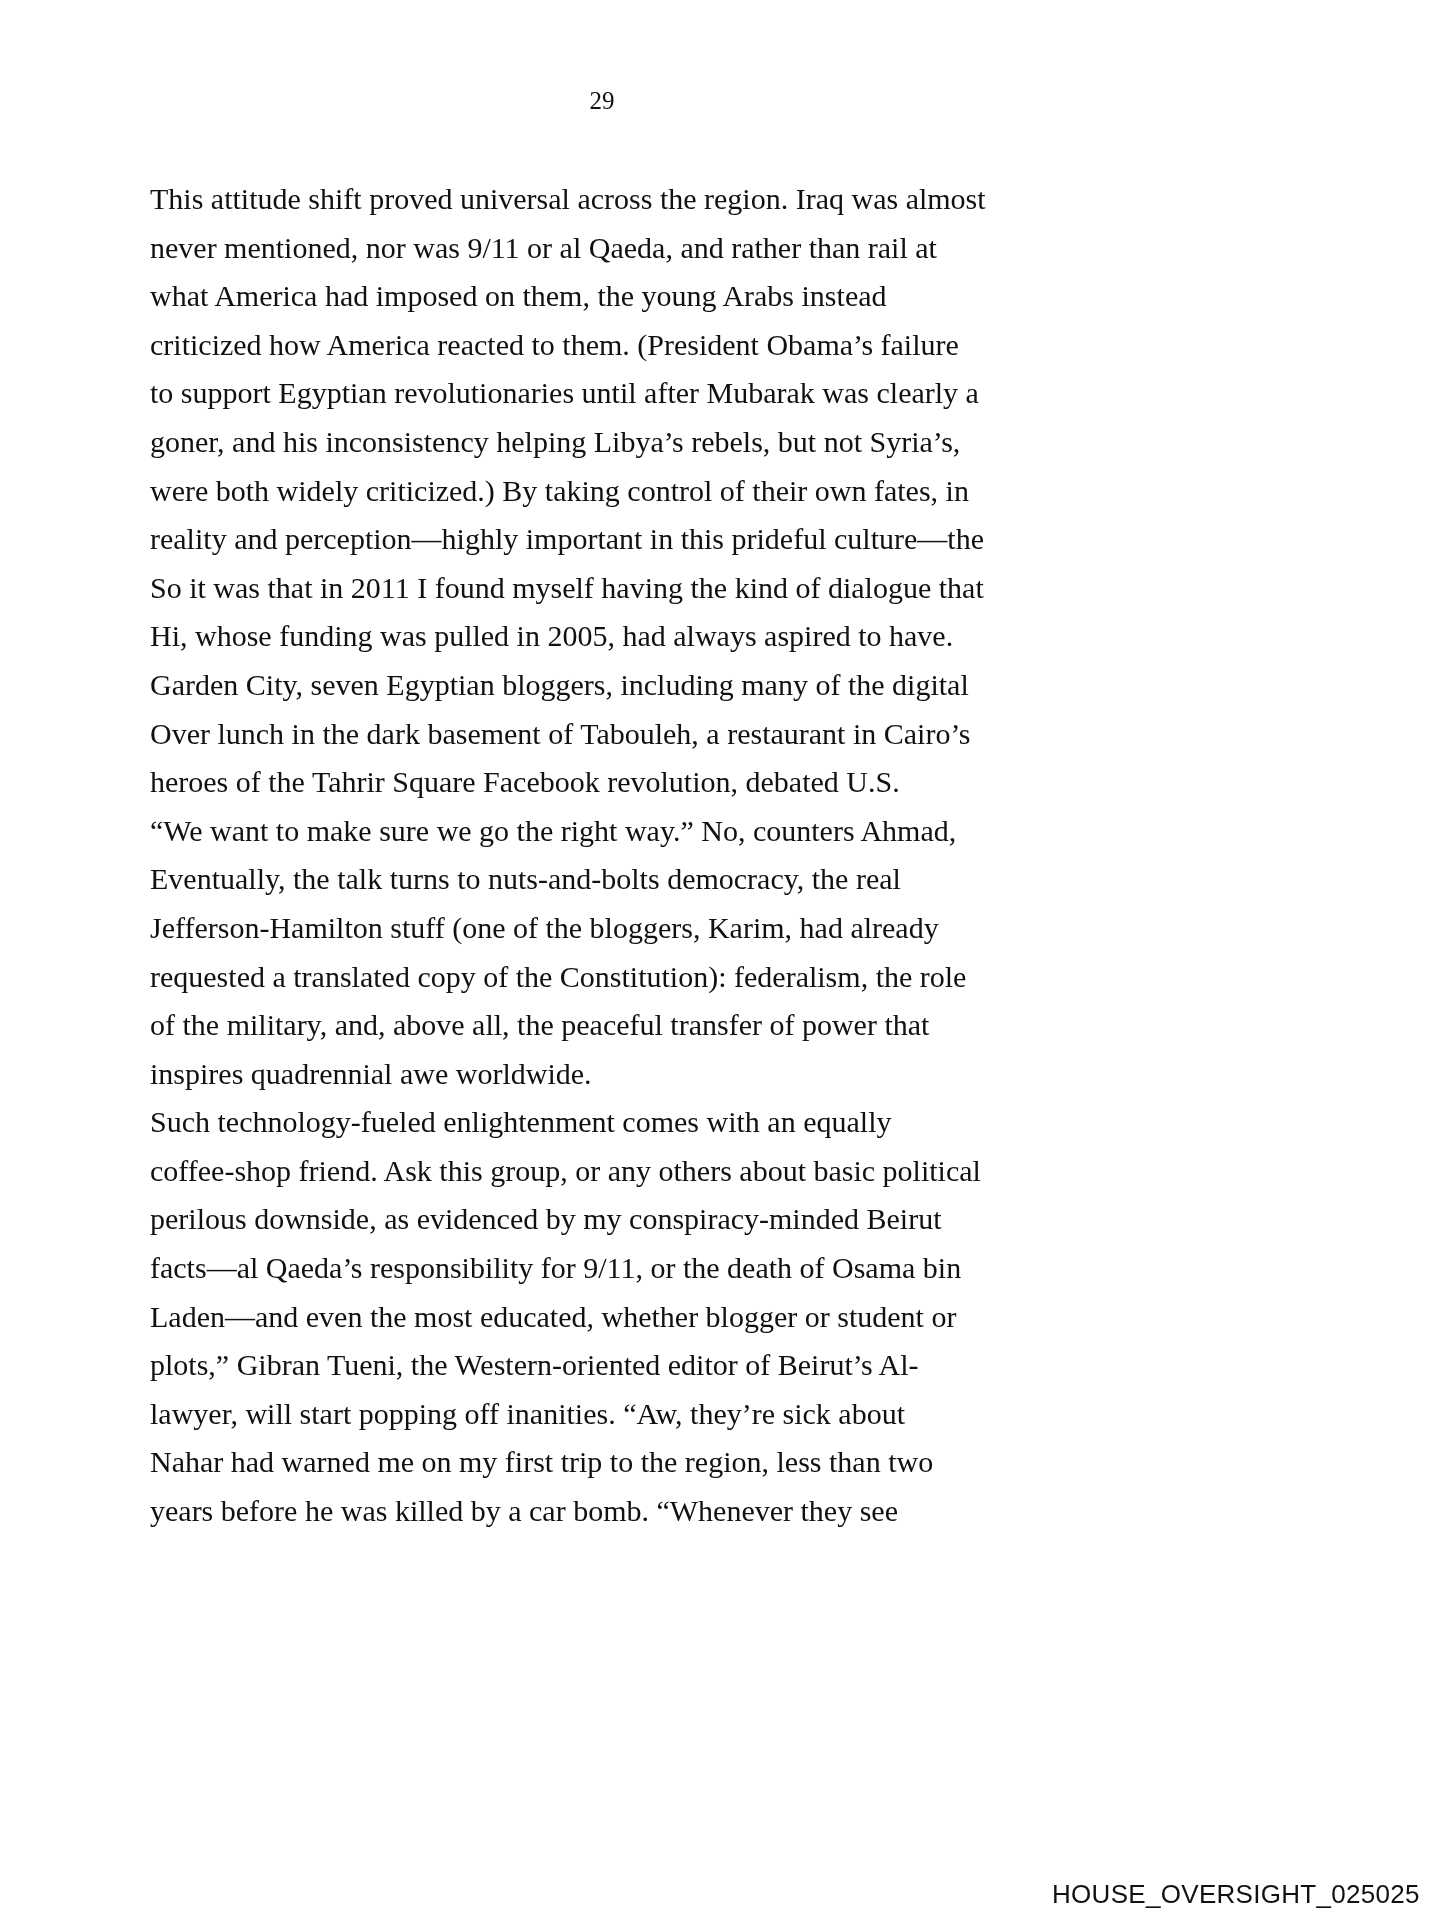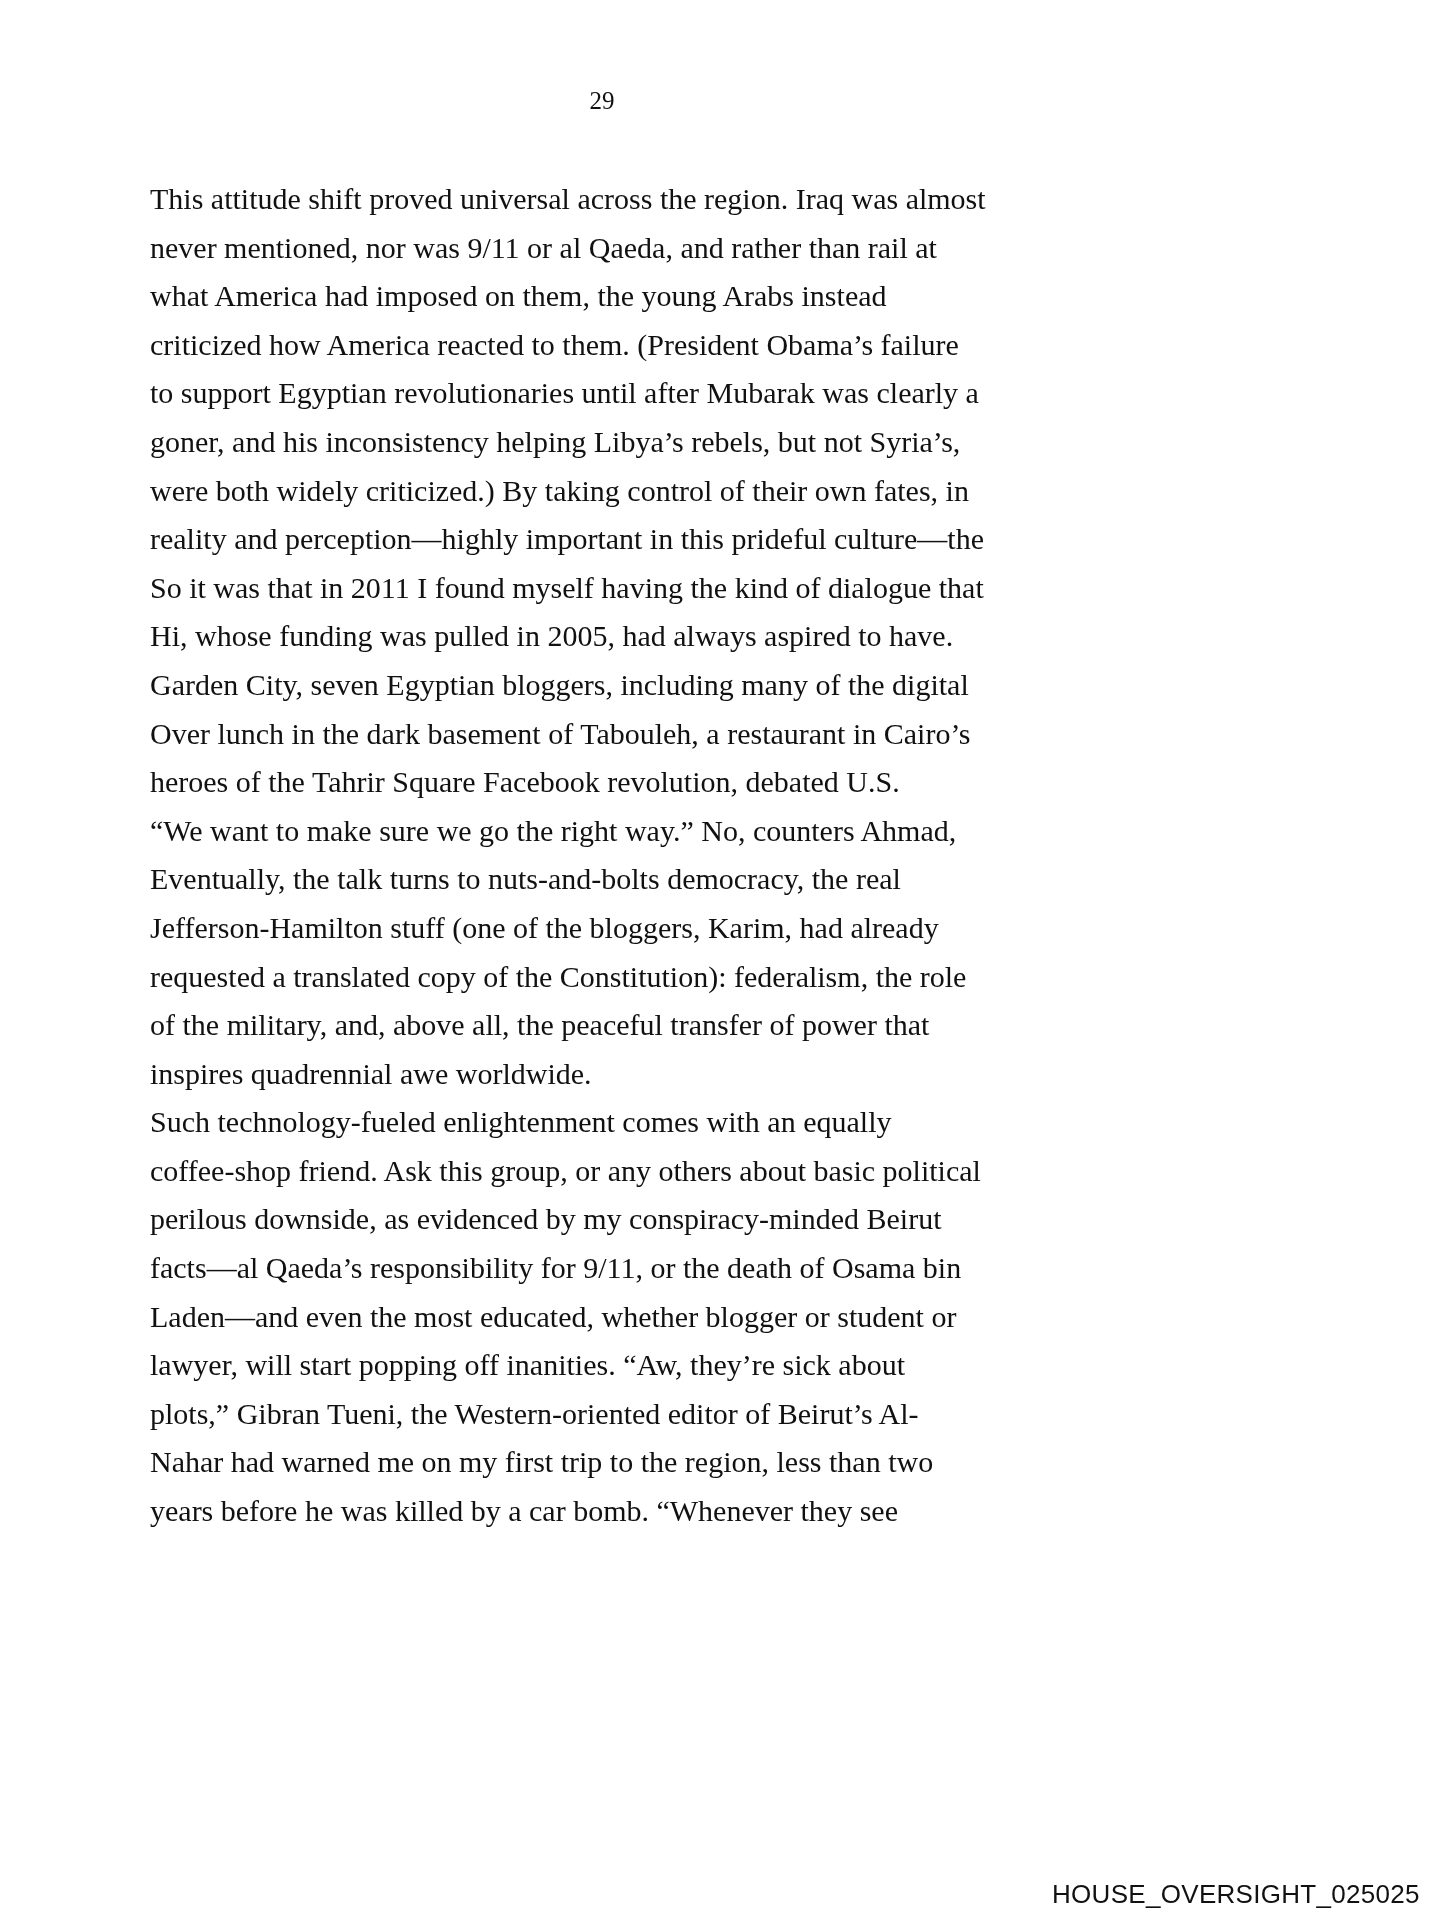--- a/index.html
+++ b/index.html
@@ -78,20 +78,20 @@
     <span class="line">requested a translated copy of the Constitution): federalism, the role</span>
     <span class="line">of the military, and, above all, the peaceful transfer of power that</span>
     <span class="line">inspires quadrennial awe worldwide.</span>
   </div>
   <div>
     <span class="line">Such technology-fueled enlightenment comes with an equally</span>
     <span class="line">coffee-shop friend. Ask this group, or any others about basic political</span>
     <span class="line">perilous downside, as evidenced by my conspiracy-minded Beirut</span>
     <span class="line">facts—al Qaeda’s responsibility for 9/11, or the death of Osama bin</span>
     <span class="line">Laden—and even the most educated, whether blogger or student or</span>
+    <span class="line">plots,” Gibran Tueni, the Western-oriented editor of Beirut’s Al-</span>
     <span class="line">lawyer, will start popping off inanities. “Aw, they’re sick about</span>
-    <span class="line">plots,” Gibran Tueni, the Western-oriented editor of Beirut’s Al-</span>
     <span class="line">Nahar had warned me on my first trip to the region, less than two</span>
     <span class="line">years before he was killed by a car bomb. “Whenever they see</span>
   </div>
 </div>
 
 <div class="footer-id">HOUSE_OVERSIGHT_025025</div>
 
 </body></html>

